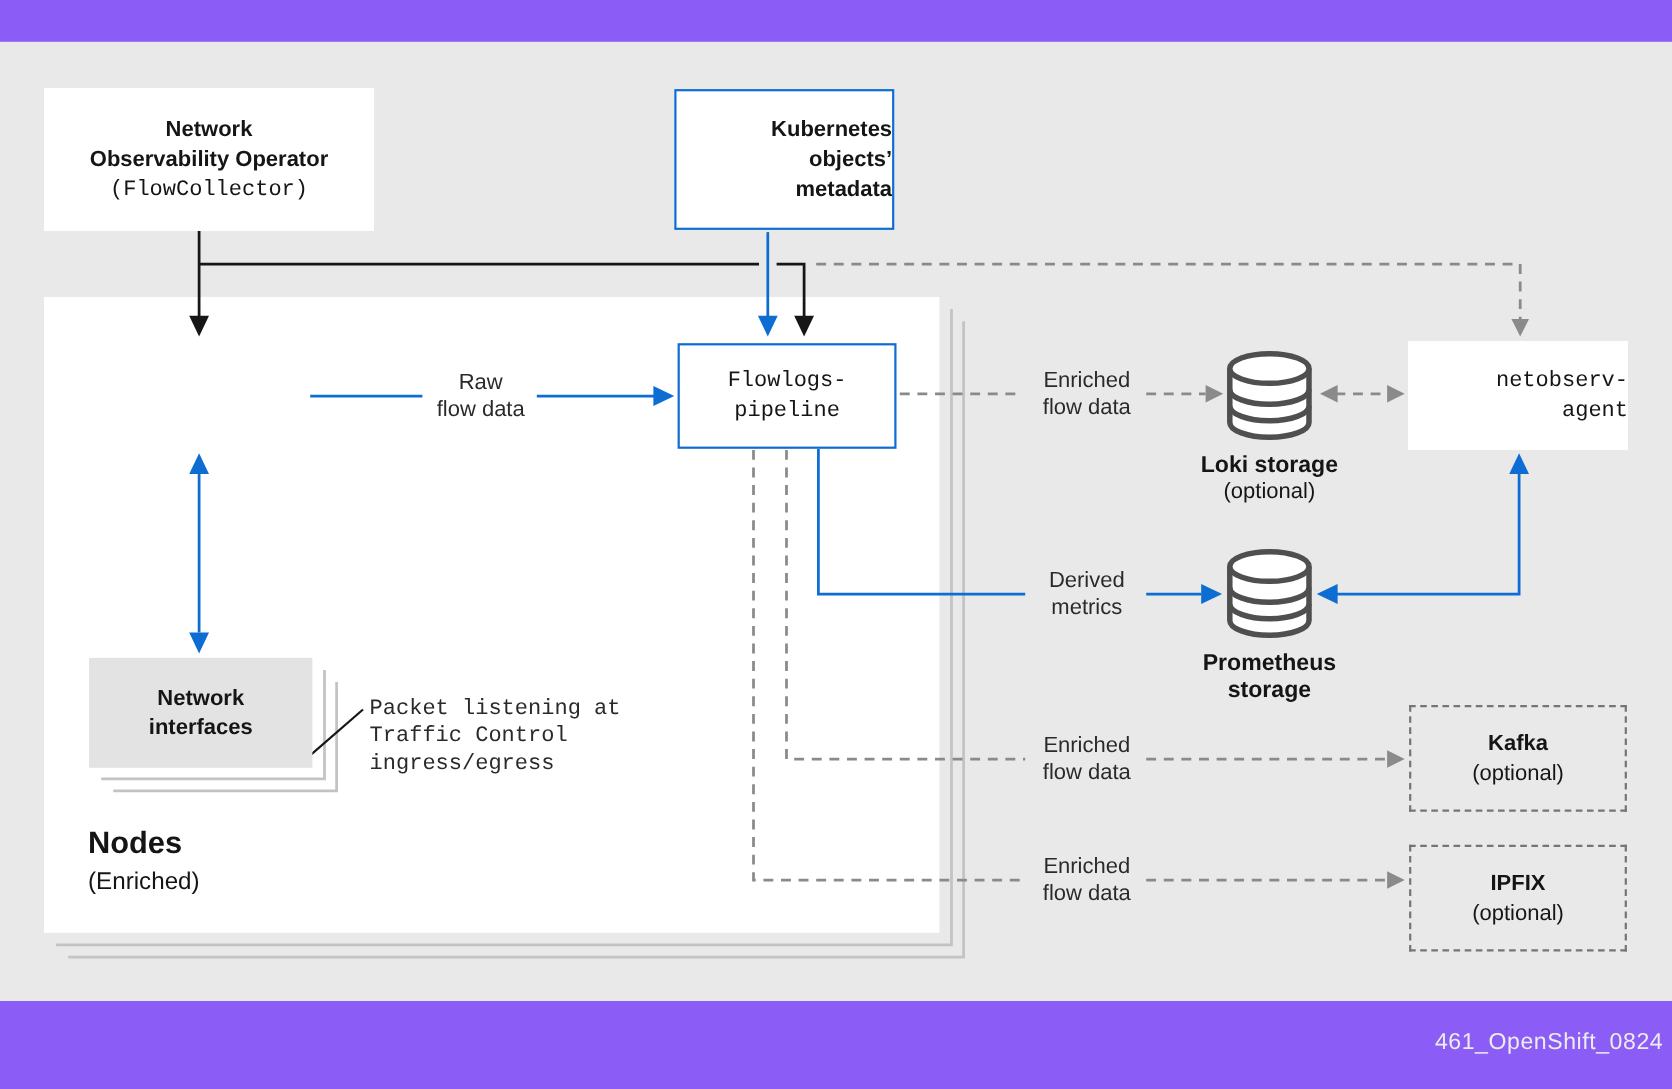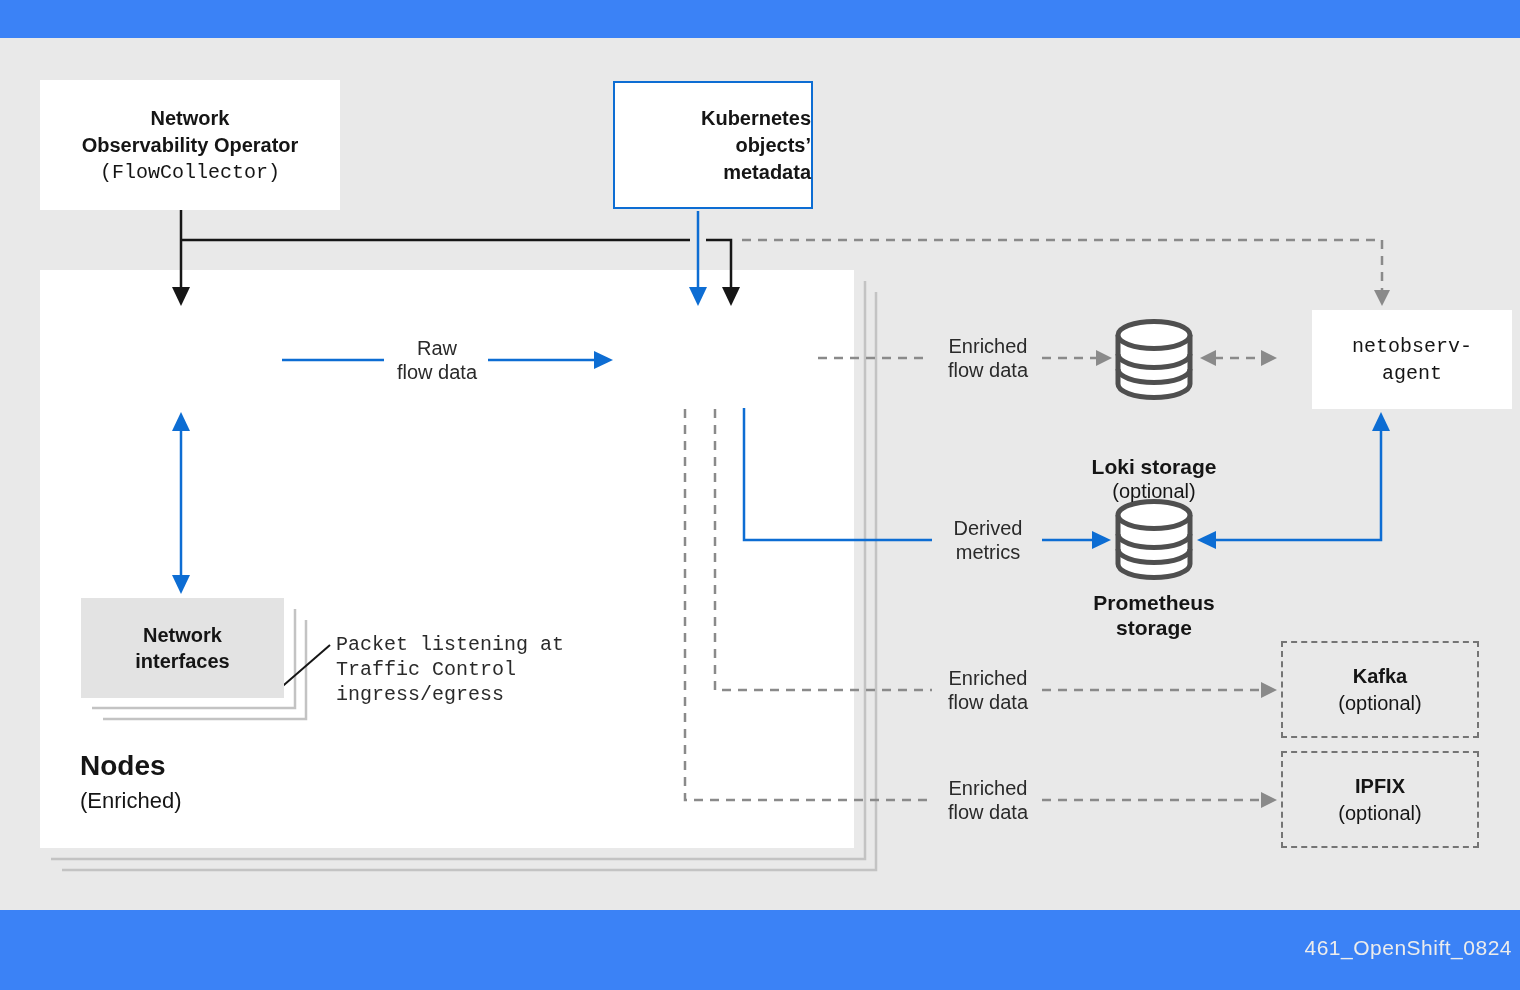--- a/index.html
+++ b/index.html
@@ -2,21 +2,21 @@
 <html style="--accent-blue: #0d6dd3; --line-black: #161616; --line-gray: #8a8a8a; --dash-border-gray: #757575; --bg-gray: #e9e9e9; --interface-fill: #e3e3e3; --stack-line: #c3c3c3; --cylinder-stroke: #4f4f4f; --text-dark: #151515; --watermark-gray: #ececec;"><head>
 <meta charset="utf-8">
 <style>
   :root{
     --accent-blue:#0d6dd3; --line-black:#161616; --line-gray:#8a8a8a;
     --dash-border-gray:#757575; --bg-gray:#e9e9e9; --interface-fill:#e3e3e3;
     --stack-line:#c3c3c3; --cylinder-stroke:#4f4f4f; --text-dark:#151515;
     --watermark-gray:#ececec;
   }
   html,body{margin:0;padding:0;background:#ffffff;}
-  .stage{position:relative;width:1520px;height:990px;background:#3b82f6;overflow:hidden;
+  .stage{position:relative;width:1520px;height:990px;background:#8b5cf6;overflow:hidden;
          font-family:"Liberation Sans",sans-serif;color:var(--text-dark);}
   .bg{position:absolute;left:0;top:38px;width:1520px;height:872px;background:var(--bg-gray);}
   .nodes-white{position:absolute;left:40px;top:270px;width:814px;height:578px;background:#ffffff;}
   svg.wires{position:absolute;left:0;top:0;width:1520px;height:990px;}
 
   .wire-black{stroke:var(--line-black);stroke-width:2.5;fill:none;}
   .wire-blue{stroke:var(--accent-blue);stroke-width:2.5;fill:none;}
   .wire-dash{stroke:var(--line-gray);stroke-width:2.5;fill:none;stroke-dasharray:9 7;}
   .thin{stroke-width:2;}
   .ah-black{fill:var(--line-black);stroke:none;}
@@ -40,21 +40,21 @@
           font-size:20px;line-height:26px;font-weight:700;}
 
   .lbl{position:absolute;text-align:center;font-size:20px;line-height:24px;color:#2a2a2a;}
   .lbl-raw{left:386px;top:336px;width:102px;}
   .lbl-enriched-loki{left:936px;top:334px;width:104px;}
   .lbl-derived{left:936px;top:516px;width:104px;text-align:center;}
   .lbl-enriched-kafka{left:936px;top:666px;width:104px;}
   .lbl-enriched-ipfix{left:936px;top:776px;width:104px;}
 
   .store-label{position:absolute;width:200px;text-align:center;font-size:20px;line-height:25px;}
-  .loki-label{left:1054px;top:410px;margin-top:44px;}
+  .loki-label{left:1054px;top:410px;}
   .prom-label{left:1054px;top:590px;}
   .store-label .t{font-weight:700;font-size:21px;}
 
   .packet{position:absolute;left:336px;top:632px;width:344px;text-align:left;font-size:20px;line-height:25px;color:#2a2a2a;font-family:Liberation Mono, monospace;}
   .nodes-title{position:absolute;left:80px;top:750px;font-size:28px;font-weight:700;}
   .nodes-sub{position:absolute;left:80px;top:788px;font-size:22px;}
   .watermark{position:absolute;left:1200px;top:936px;width:312px;text-align:right;
              font-size:21px;color:var(--watermark-gray);letter-spacing:0.5px;}
 </style>
 </head>
@@ -137,32 +137,36 @@
     <div class="mono">(FlowCollector)</div>
   </div>
 
   <div class="box blue" style="left:613px;top:81px;width:200px;height:128px;align-items:flex-end;">
     <div class="b">Kubernetes</div>
     <div class="b">objects’</div>
     <div class="b">metadata</div>
   </div>
 
 
-
-  <div class="box plain" style="left:1312px;top:310px;width:200px;height:99px;">
+  <div class="box blue" style="left:616px;top:312px;width:199px;height:96px;">
+    <div class="mono">Flowlogs-</div>
+    <div class="mono">pipeline</div>
+  </div>
+
+  <div class="box plain" style="left:1280px;top:310px;width:200px;height:99px;align-items:flex-end;">
     <div class="mono">netobserv-</div>
     <div class="mono">agent</div>
   </div>
 
   <div class="box dashed" style="left:1281px;top:641px;width:198px;height:97px;">
     <div class="b">Kafka</div>
     <div>(optional)</div>
   </div>
 
-  <div class="box dashed" style="left:1281px;top:751px;width:198px;height:97px;">
+  <div class="box dashed" style="left:1281px;top:768px;width:198px;height:97px;">
     <div class="b">IPFIX</div>
     <div>(optional)</div>
   </div>
 
   <div class="ni-box">
     <div>Network</div>
     <div>interfaces</div>
   </div>
 
   <div class="lbl lbl-raw">

